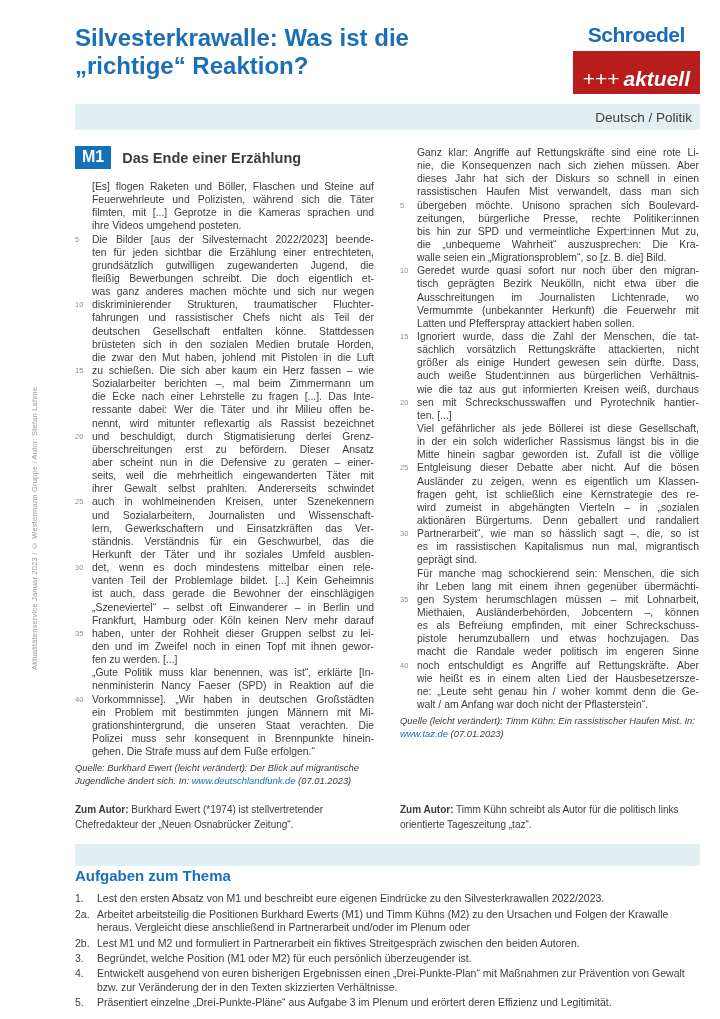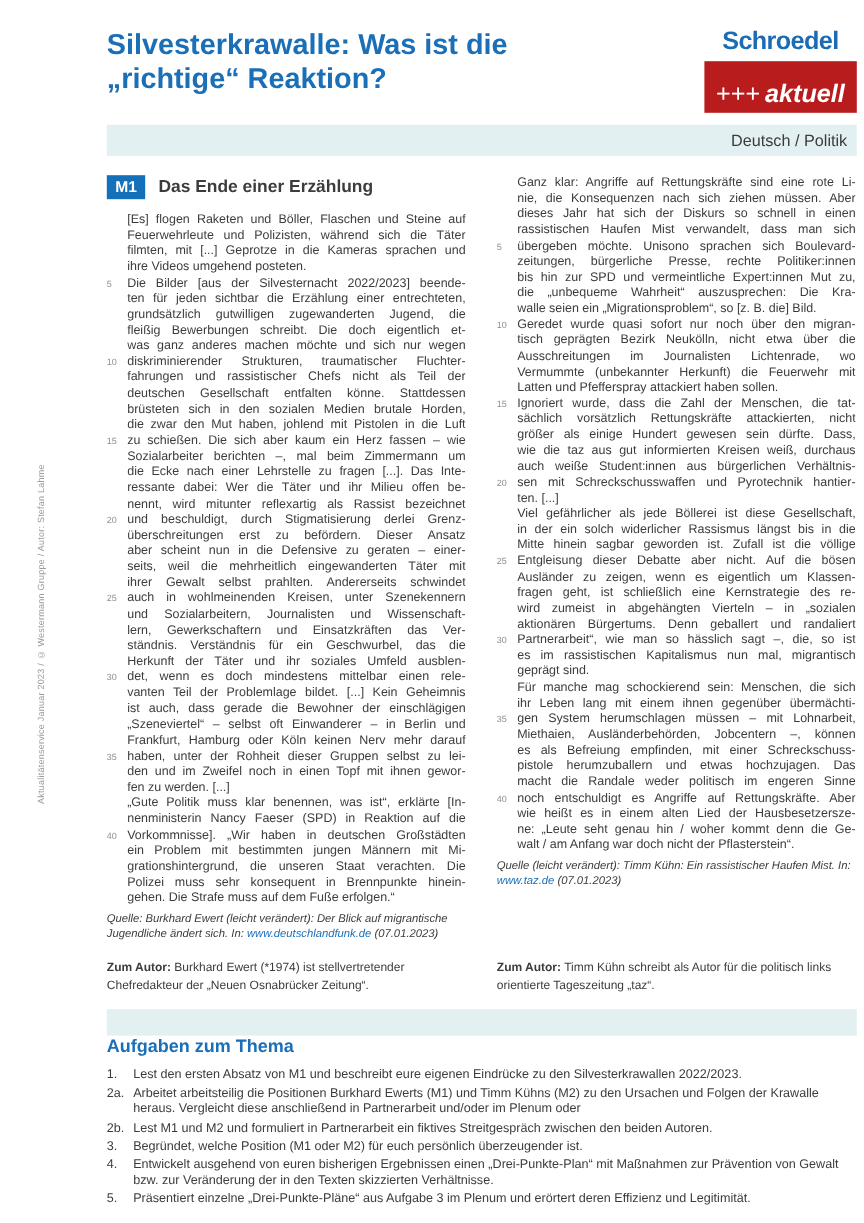--- a/index.html
+++ b/index.html
@@ -1,38 +1,38 @@
 <!DOCTYPE html>
 <html><head>
 <meta charset="utf-8">
 <style>
   html,body{margin:0;padding:0;background:#ffffff;}
   body{width:720px;height:1019px;position:relative;overflow:hidden;
        font-family:"Liberation Sans",sans-serif;color:#3c3c3b;}
   .credit{position:absolute;left:30px;top:270px;height:400px;
           writing-mode:vertical-rl;transform:rotate(180deg);
           font-size:7.5px;color:#9a9a9a;letter-spacing:.2px;white-space:nowrap;}
-  .content{position:absolute;left:89px;top:18px;width:625px;}
+  .content{position:absolute;left:75px;top:18px;width:625px;}
   .header{display:flex;justify-content:space-between;align-items:flex-start;}
   .title{font-size:24px;line-height:28px;font-weight:bold;color:#1b6fb7;
          max-width:345px;margin-top:6px;}
   .logo{text-align:center;margin-top:2px;}
   .logo-brand{font-size:21px;line-height:30px;font-weight:bold;color:#1b6cb4;
               letter-spacing:-.5px;}
   .logo-box{background:#b91c1c;color:#ffffff;padding:16px 10px 3px 10px;
             font-size:21px;line-height:24px;margin-top:1px;text-align:right;}
   .logo-plus{font-weight:normal;}
   .logo-word{font-weight:bold;font-style:italic;margin-left:4px;}
   .subjectbar{background:#e2f0f2;height:26px;margin-top:10px;
               display:flex;align-items:center;justify-content:flex-end;}
   .subject{font-size:13.5px;color:#3c3c3b;padding-right:8px;}
   .columns{display:flex;gap:26px;margin-top:16px;}
   .col{width:299px;display:flex;flex-direction:column;}
   .headrow{display:flex;align-items:center;margin-bottom:11px;}
-  .badge{background:#1470b8;color:#ffffff;font-weight:bold;font-size:13px;
+  .badge{background:#1470b8;color:#ffffff;font-weight:bold;font-size:16px;
          padding:2px 7px 3px 7px;}
   .colheading{font-weight:bold;font-size:14.5px;margin-left:11px;color:#3c3c3b;}
   .line-row{display:flex;}
   .lineno{width:17px;flex:0 0 17px;font-size:7.5px;color:#8f8f8f;
           line-height:13.15px;}
   .line-text{flex:1;font-size:10.4px;line-height:13.15px;height:13.15px;
              overflow:hidden;text-align:justify;text-align-last:justify;
              color:#3c3c3b;}
   .line-text.end{text-align-last:left;}
   .source{margin-top:3px;padding-left:0;font-size:9.4px;line-height:13px;
@@ -327,25 +327,25 @@
           <div class="line-row">
             <span class="lineno"></span>
             <div class="line-text">sächlich vorsätzlich Rettungskräfte attackierten, nicht</div>
           </div>
           <div class="line-row">
             <span class="lineno"></span>
             <div class="line-text">größer als einige Hundert gewesen sein dürfte. Dass,</div>
           </div>
           <div class="line-row">
             <span class="lineno"></span>
+            <div class="line-text">auch weiße Student:innen aus bürgerlichen Verhältnis-</div>
+          </div>
+          <div class="line-row">
+            <span class="lineno"></span>
             <div class="line-text">wie die taz aus gut informierten Kreisen weiß, durchaus</div>
-          </div>
-          <div class="line-row">
-            <span class="lineno"></span>
-            <div class="line-text">auch weiße Student:innen aus bürgerlichen Verhältnis-</div>
           </div>
           <div class="line-row">
             <span class="lineno">20</span>
             <div class="line-text">sen mit Schreckschusswaffen und Pyrotechnik hantier-</div>
           </div>
           <div class="line-row">
             <span class="lineno"></span>
             <div class="line-text end">ten. [...]</div>
           </div>
           <div class="line-row">

